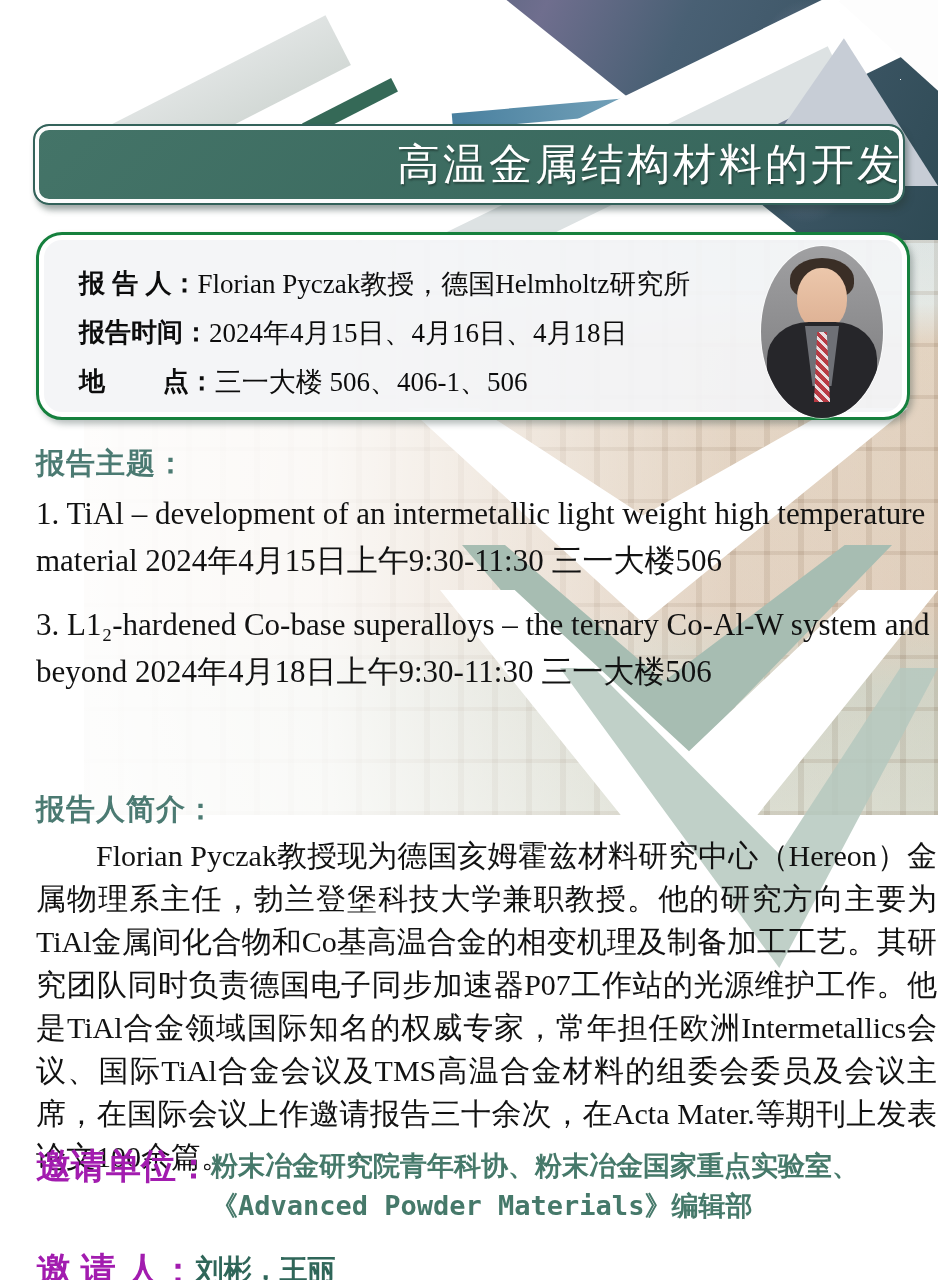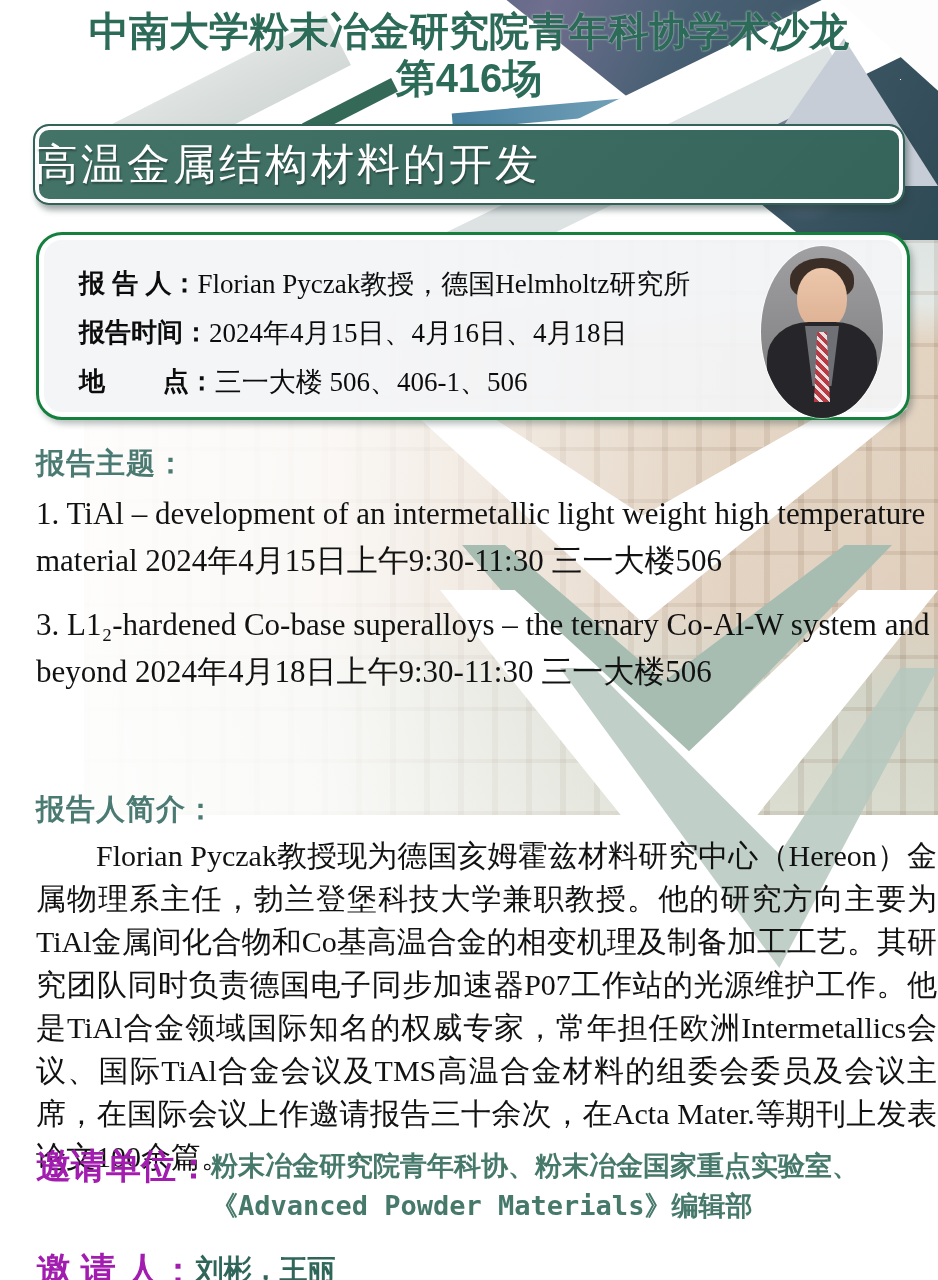--- a/index.html
+++ b/index.html
@@ -84,21 +84,21 @@
     text-shadow:0 0 2px rgba(255,255,255,.9);
   }
 
   
   .banner{
     position:absolute;left:33px;top:124px;width:872px;height:81px;
     background:linear-gradient(135deg,#447468 0%,#35645a 100%);
     border:2px solid #33625a;
     border-radius:16px;
     box-shadow:inset 0 0 0 4px #fdfdfd, 3px 5px 6px rgba(40,60,55,.45);
-    display:flex;align-items:center;justify-content:flex-start;
+    display:flex;align-items:center;justify-content:flex-end;
   }
   .banner-text{
     font-family:"Liberation Sans","DejaVu Sans",sans-serif;
     font-size:43px;color:#ffffff;letter-spacing:3px;font-weight:500;
     text-shadow:1px 2px 2px rgba(0,0,0,.35);
   }
 
   
   .infobox{
     position:absolute;left:36px;top:232px;width:874px;height:188px;
@@ -193,24 +193,20 @@
   <div class="decor band band-gray-a1"></div>
   <div class="decor band band-white-a2"></div>
   <div class="decor tri-gray-apex"></div>
 
   <div class="decor campus"></div>
   <div class="decor chevron chev-white-1"></div>
   <div class="decor chevron chev-sage-1"></div>
   <div class="decor chevron chev-white-2"></div>
   <div class="decor chevron chev-sage-2"></div>
 
-  <div class="title">
-    <div>中南大学粉末冶金研究院青年科协学术沙龙</div>
-    <div>第416场</div>
-  </div>
 
   <div class="banner">
     <span class="banner-text">高温金属结构材料的开发</span>
   </div>
 
   <div class="infobox">
     <div class="info-row">
       <span class="info-label">报 告 人：</span><span class="info-value">Florian Pyczak教授，德国Helmholtz研究所</span>
     </div>
     <div class="info-row">

